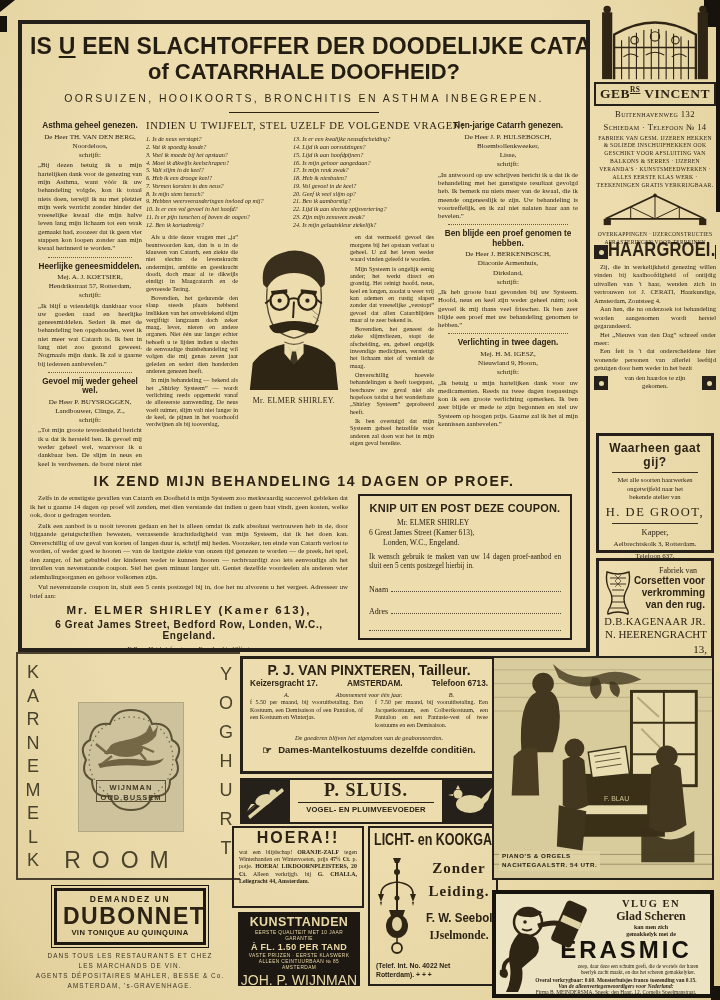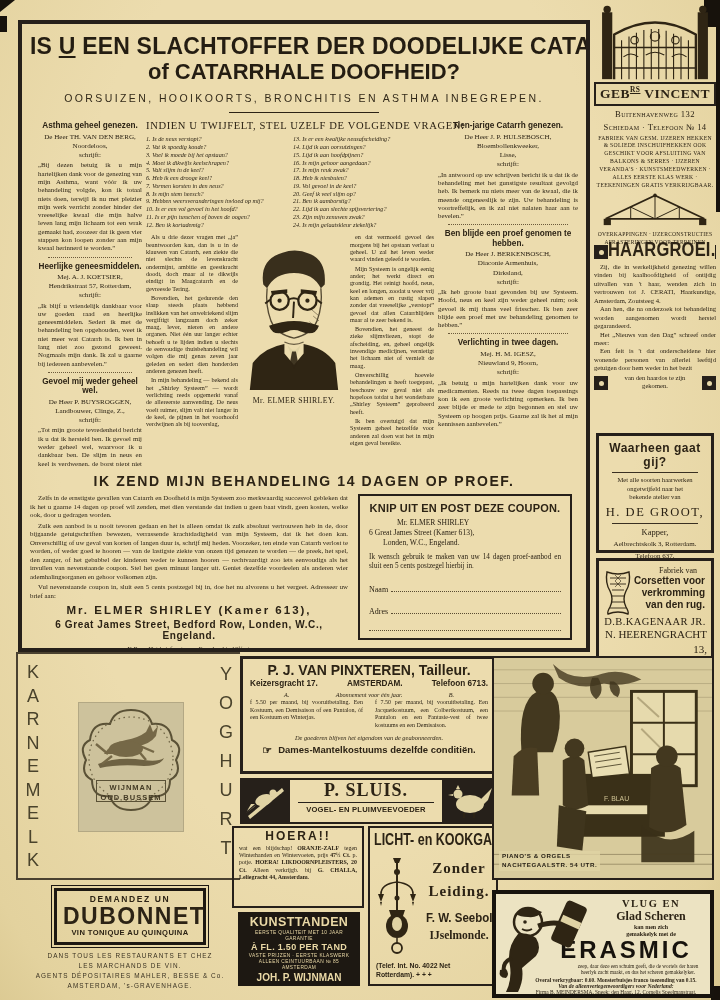--- a/index.html
+++ b/index.html
@@ -150,32 +150,32 @@
            border:2.5px solid #26201a; display:flex; }
   .sluis-panel { width:46px; flex:none; background:#26201a; }
   .sluis-panel.hen { width:52px; }
   .sluis-mid { flex:1; text-align:center; border-left:2px solid #26201a; border-right:2px solid #26201a; padding-top:1px; }
   .sluis-brand { font-weight:bold; font-size:18px; letter-spacing:1px; line-height:1.1; }
   .sluis-sub { font-family:"Liberation Sans",sans-serif; font-weight:bold; font-size:7.6px;
                border-top:1px solid #26201a; margin:1px 8px 0; padding-top:2px; letter-spacing:.2px; }
 
   .hoera { position:absolute; left:232px; top:826px; width:132px; height:82px;
            border:2.5px solid #26201a; padding:2px 5px; overflow:hidden; }
-  .ho-title { font-family:"Liberation Sans",sans-serif; font-weight:bold; font-size:12px;
+  .ho-title { font-family:"Liberation Sans",sans-serif; font-weight:bold; font-size:16px;
               letter-spacing:2px; text-align:center; line-height:1.05; }
   .ho-body { font-size:5.9px; line-height:1.24; margin-top:2px; text-align:justify; }
   .ho-body .b { font-weight:bold; }
 
   .kunsttanden { position:absolute; left:238px; top:912px; width:122px; height:74px;
                  background:#1d1812; color:#ead9a6; text-align:center; padding:3px 2px;
                  font-family:"Liberation Sans",sans-serif; overflow:hidden; }
   .kt-title { font-size:12.5px; font-weight:bold; letter-spacing:.4px; }
   .kt-s { font-size:4.8px; letter-spacing:.4px; margin-top:1px; }
   .kt-price { font-size:9px; font-weight:bold; margin-top:1px; letter-spacing:.3px; }
-  .kt-name { font-size:10px; font-weight:bold; margin-top:2px; }
+  .kt-name { font-size:14px; font-weight:normal; margin-top:2px; }
 
   .kookgas { position:absolute; left:368px; top:826px; width:130px; height:160px;
              border:2.5px solid #26201a; padding:3px 4px; overflow:hidden; }
   .kg-title { font-family:"Liberation Sans",sans-serif; font-weight:bold; font-size:12.5px;
               transform:scaleY(1.25); text-align:center; white-space:nowrap; margin-top:2px; }
   .kookgas svg.lamp { position:absolute; left:5px; top:30px; width:44px; height:96px; }
   .kg-right { margin-left:52px; text-align:center; margin-top:10px; }
   .kg-z { font-weight:bold; font-size:15px; letter-spacing:1px; line-height:1.55; }
   .kg-name { font-family:"Liberation Sans",sans-serif; font-weight:bold; font-size:11.5px;
              margin-top:7px; white-space:nowrap; transform:scaleY(1.15); }
@@ -441,20 +441,21 @@
     <div class="co-line2">verkromming</div>
     <div class="co-line2">van den rug.</div>
     <div class="co-name">D.B.KAGENAAR JR.</div>
     <div class="co-addr">N. HEERENGRACHT 13,</div>
     <div class="co-addr">AMSTERDAM.</div>
   </div>
 
   <div class="dairy">
     <div class="dairy-word dairy-left">KARNEMELK</div>
     <div class="dairy-word dairy-right">YOGHURT</div>
+    <div class="dairy-word dairy-bottom">ROOM</div>
     <div class="dairy-logo">
       <svg viewBox="0 0 106 130" width="106" height="130">
         <path d="M53,8 Q70,8 74,22 Q92,20 94,38 Q106,44 98,58 Q104,72 92,78 Q92,96 74,94 Q70,108 53,108 Q36,108 32,94 Q14,96 14,78 Q2,72 8,58 Q0,44 12,38 Q14,20 32,22 Q36,8 53,8 Z" fill="none" stroke="#5a5136" stroke-width="2"></path>
         <circle cx="53" cy="57" r="42" fill="none" stroke="#6b6142" stroke-width="1.2" stroke-dasharray="1.5,3.5"></circle>
         <path d="M20,62 Q40,54 66,58 Q80,60 86,56 Q82,64 66,64 Q40,62 22,66 Z" fill="#6e6243"></path>
         <path d="M26,52 Q34,40 48,38 Q60,36 68,30 L72,22 L75,30 L80,24 L78,34 Q72,42 60,44 Q44,46 36,52 Z" fill="#756847"></path>
         <path d="M30,52 L18,42 M34,54 L24,62 M62,44 L76,50 M58,46 L68,58" stroke="#756847" stroke-width="2.4" fill="none"></path>
         <ellipse cx="48" cy="47" rx="17" ry="8" fill="#756847"></ellipse>
       </svg>
       <div class="logo-banner" style="border:1px solid #5a5136;">

